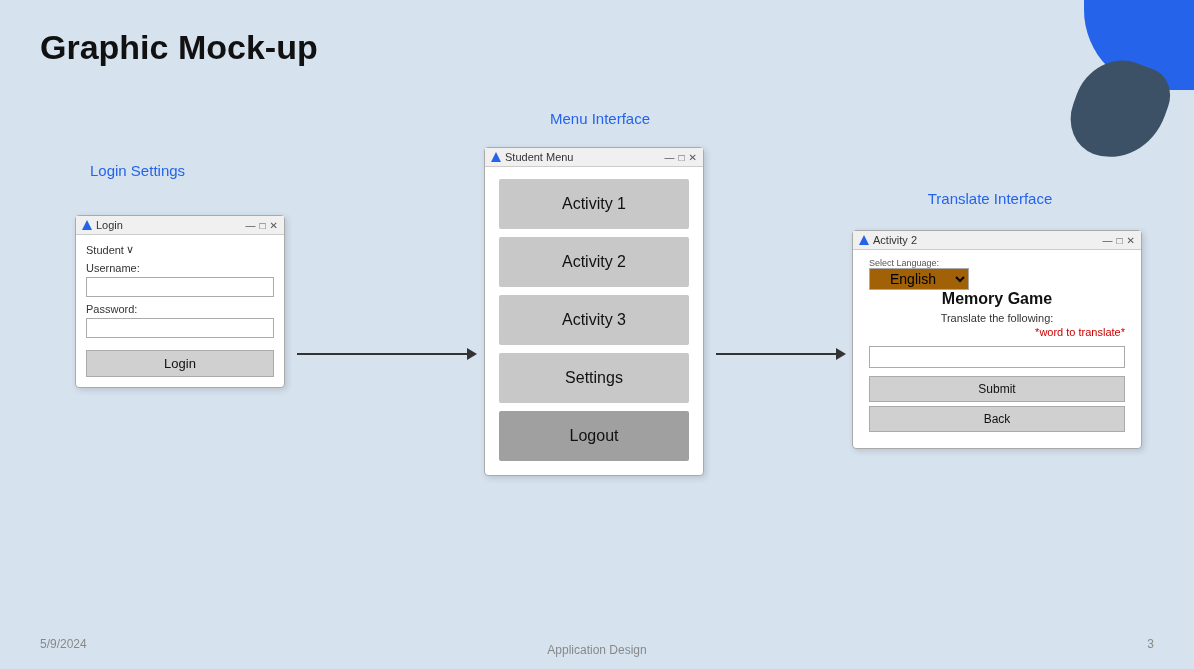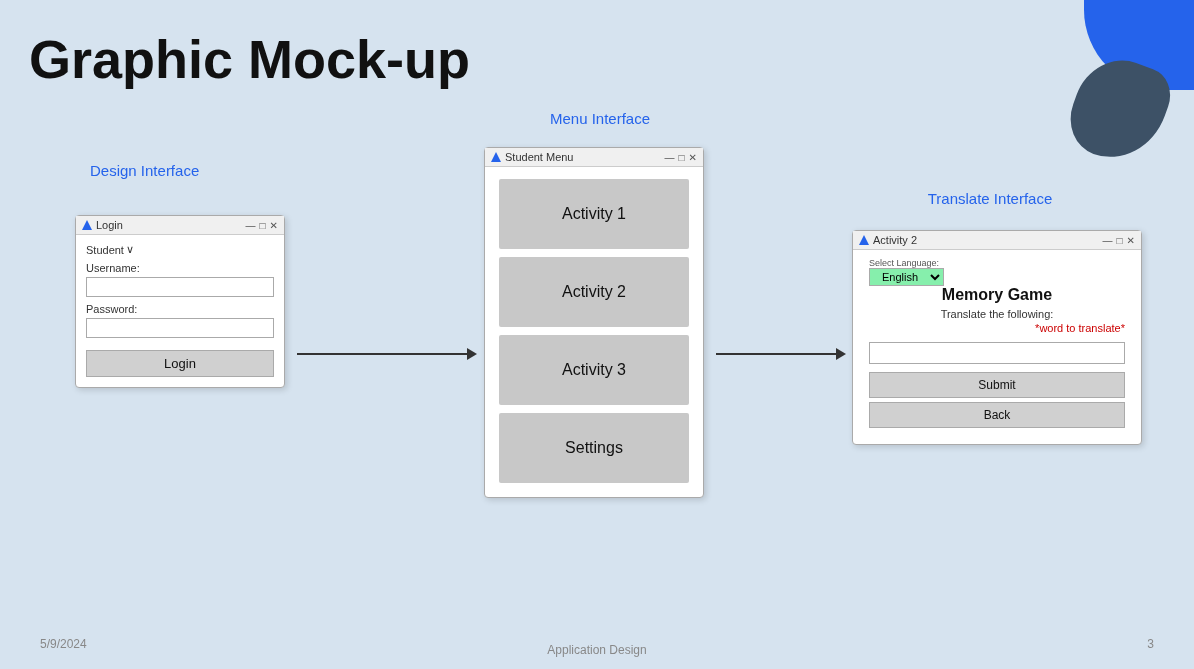--- a/index.html
+++ b/index.html
@@ -30,22 +30,22 @@
       height: 100px;
       background: #3d5166;
       border-radius: 50% 30% 60% 40%;
       transform: rotate(20deg);
     }
 
     
     .main-title {
       position: absolute;
       top: 28px;
-      left: 29px;
-      font-size: 54px;
+      left: 40px;
+      font-size: 34px;
       font-weight: 900;
       color: #111;
     }
 
     
     .section-label {
       position: absolute;
       font-size: 15px;
       color: #2563eb;
       font-weight: 500;
@@ -161,21 +161,21 @@
       box-shadow: 2px 2px 6px rgba(0,0,0,0.15);
     }
     .menu-body {
       padding: 12px 14px 14px;
       display: flex;
       flex-direction: column;
       gap: 8px;
     }
     .menu-btn {
       width: 100%;
-      padding: 26px 0;
+      padding: 16px 0;
       font-size: 16px;
       text-align: center;
       border: none;
       cursor: pointer;
       border-radius: 2px;
       color: #111;
     }
     .menu-btn-light { background: #c8c8c8; }
     .menu-btn-dark { background: #a0a0a0; }
 
@@ -192,24 +192,24 @@
       box-shadow: 2px 2px 6px rgba(0,0,0,0.15);
     }
     .translate-body {
       padding: 8px 16px 12px;
     }
     .translate-lang-row {
       font-size: 9px;
       color: #555;
     }
     .lang-select {
-      font-size: 11px;
-      border: 1px solid #aaa;
-      padding: 1px 8px;
-      background: #86efac;
+      font-size: 14px;
+      border: 1px solid #aaa;
+      padding: 1px 16px;
+      background: #a16207;
     }
     .translate-title {
       text-align: center;
       font-size: 16px;
       font-weight: bold;
       color: #111;
       margin-bottom: 4px;
     }
     .translate-subtitle {
       text-align: center;
@@ -263,21 +263,21 @@
     }
   </style>
 </head>
 <body>
 
 <div class="blob-blue"></div>
 <div class="blob-dark"></div>
 
 <h1 class="main-title">Graphic Mock-up</h1>
 
-<div class="section-label login-label">Design Interface</div>
+<div class="section-label login-label">Login Settings</div>
 <div class="login-window">
   <div class="win-titlebar">
     <div class="win-titlebar-left">
       <div class="win-title-icon"></div>
       <span>Login</span>
     </div>
     <div class="win-controls">
       <span>—</span>
       <span>□</span>
       <span>✕</span>
@@ -312,20 +312,21 @@
       <span>—</span>
       <span>□</span>
       <span>✕</span>
     </div>
   </div>
   <div class="menu-body">
     <button class="menu-btn menu-btn-light">Activity 1</button>
     <button class="menu-btn menu-btn-light">Activity 2</button>
     <button class="menu-btn menu-btn-light">Activity 3</button>
     <button class="menu-btn menu-btn-light">Settings</button>
+    <button class="menu-btn menu-btn-dark">Logout</button>
   </div>
 </div>
 
 <div class="arrow" style="top: 348px; left: 716px;">
   <div class="arrow-line" style="width: 120px;"></div>
   <div class="arrow-head"></div>
 </div>
 
 <div class="section-label translate-label">Translate Interface</div>
 <div class="translate-window">

